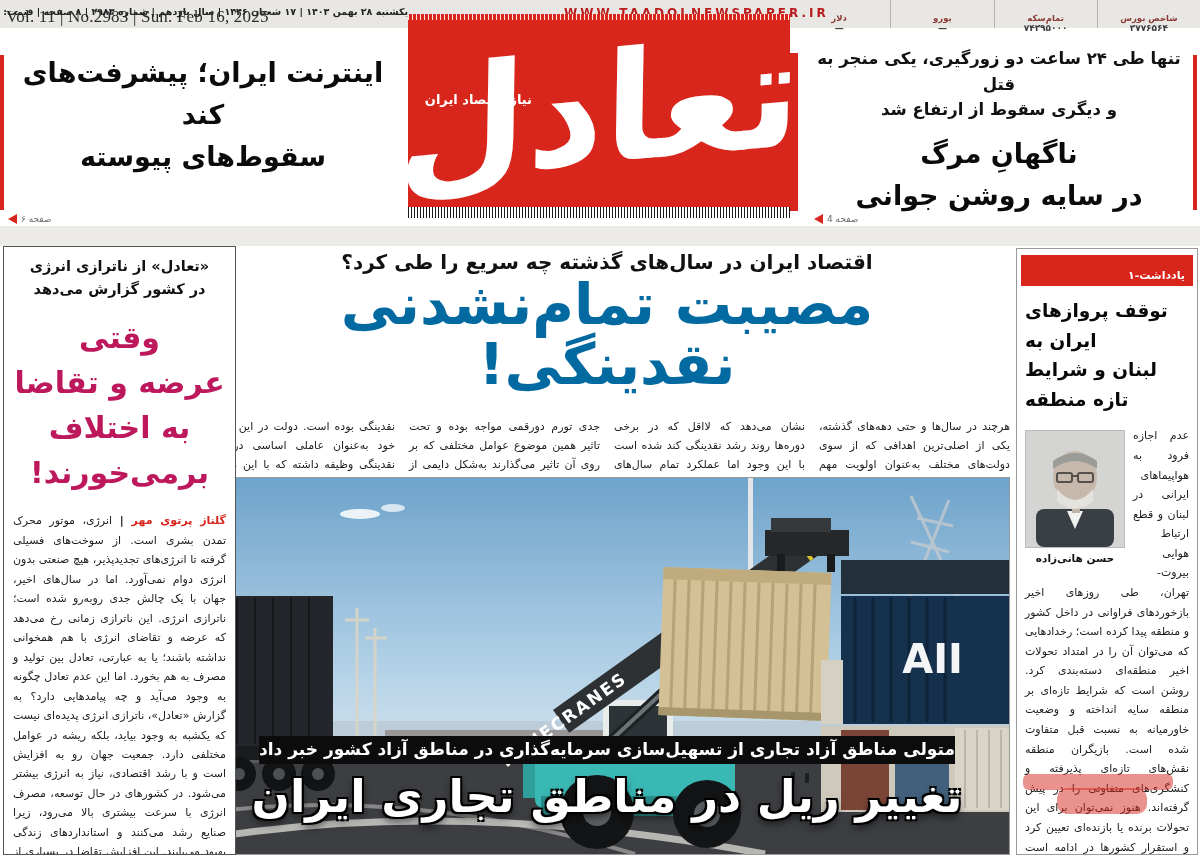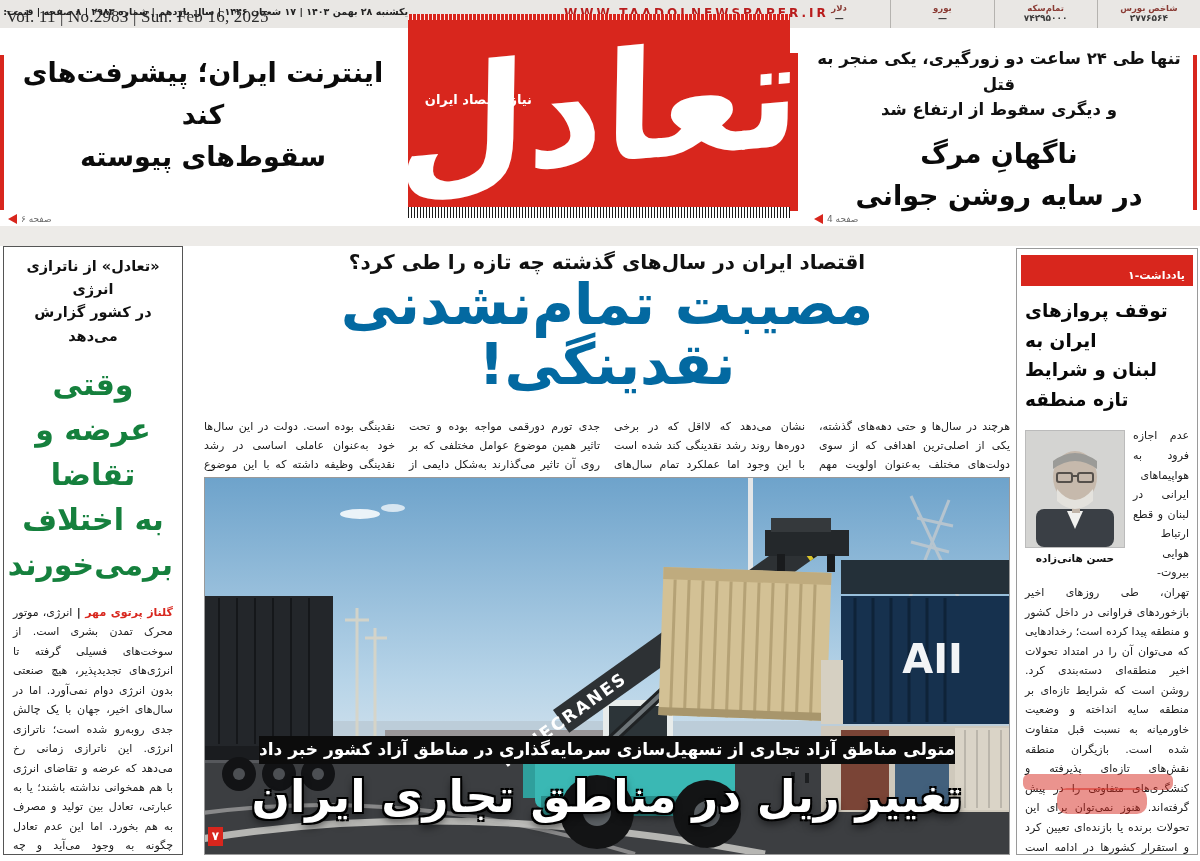--- a/index.html
+++ b/index.html
@@ -7,21 +7,21 @@
         font-family:"DejaVu Sans",sans-serif;direction:rtl;}
   
   .masthead{position:absolute;top:0;left:0;width:1200px;height:28px;background:#e9e7e4;direction:ltr;}
   .vol-info{position:absolute;left:6px;top:7px;font-family:"Liberation Serif",serif;
             font-size:17px;color:#2b2b2b;letter-spacing:.2px;}
   .date-info{position:absolute;left:172px;top:6px;width:236px;font-size:9.5px;color:#222;
              direction:rtl;text-align:right;font-weight:bold;white-space:nowrap;}
   .website{position:absolute;left:564px;top:6px;font-size:12px;font-weight:bold;color:#b91c1c;
            letter-spacing:3px;}
   .market{position:absolute;left:788px;top:0;width:412px;height:28px;display:flex;direction:rtl;}
-  .market-cell{flex:1;position:relative;text-align:center;padding-top:3px;border-left:1px solid #b5b3af;}
+  .market-cell{flex:1;position:relative;text-align:center;padding-top:13px;border-left:1px solid #b5b3af;}
   .market-cell:last-child{border-left:none;}
   .market-label{font-size:8.5px;color:#8a3b34;font-weight:bold;line-height:1.2;}
   .market-value{font-size:9px;color:#3a3a3a;font-weight:bold;line-height:1.3;}
   
   .nameplate{position:absolute;left:408px;top:14px;width:382px;height:204px;background:#d8261d;overflow:hidden;}
   .ticks-top{position:absolute;top:0;left:0;width:100%;height:6px;
              background:repeating-linear-gradient(90deg,rgba(255,255,255,.9) 0 1px,rgba(216,38,29,0) 1px 4px);}
   .ticks-bottom{position:absolute;bottom:0;left:0;width:100%;height:11px;background:#fff;
              background-image:repeating-linear-gradient(90deg,#1b1b1b 0 1px,transparent 1px 3px);}
   .logo-script{position:absolute;top:6px;left:0;width:100%;height:180px;display:flex;align-items:center;
@@ -55,25 +55,25 @@
   .photo-frame svg{display:block;}
   .photo-kicker-wrap{position:absolute;left:0;top:258px;width:100%;text-align:center;}
   .photo-kicker{display:inline-block;background:#0c0c0c;color:#fff;font-size:17px;font-weight:bold;
                 padding:3px 0 5px;}
   .photo-headline{position:absolute;left:0;top:292px;width:100%;text-align:center;color:#fff;
                   font-size:45px;font-weight:900;
                   text-shadow:-2px -2px 0 #000,2px -2px 0 #000,-2px 2px 0 #000,2px 2px 0 #000,0 4px 8px rgba(0,0,0,.7);}
   .photo-pagenum{position:absolute;left:3px;bottom:8px;width:15px;height:19px;background:#d8261d;color:#fff;
                  font-size:12px;font-weight:bold;text-align:center;line-height:19px;}
   
-  .left-box{position:absolute;left:3px;top:246px;width:180px;height:609px;border:1px solid #555;
+  .left-box{position:absolute;left:3px;top:246px;width:233px;height:609px;border:1px solid #555;
             box-sizing:border-box;padding:8px 9px;overflow:hidden;background:#fff;}
   .energy-kicker{text-align:center;font-size:14.5px;font-weight:bold;line-height:1.6;white-space:pre-line;color:#111;}
   .energy-headline{text-align:center;font-size:30px;font-weight:900;line-height:1.5;white-space:pre-line;
-                   color:#15803d;margin:14px 0 16px;}
+                   color:#be185d;margin:14px 0 16px;}
   .energy-body{font-size:11px;line-height:1.77;color:#1c1c1c;text-align:justify;}
   .byline{color:#d8261d;font-weight:bold;}
   .sep{color:#222;font-weight:bold;}
   
   .right-box{position:absolute;left:1016px;top:248px;width:182px;height:607px;border:1px solid #9a9a9a;
              box-sizing:border-box;padding:0 8px 6px;overflow:hidden;background:#fff;}
   .note-header{background:#d8261d;color:#fff;font-size:11px;font-weight:bold;text-align:right;
                padding:14px 8px 4px;margin:6px -4px 10px;}
   .note-headline{text-align:left;font-size:18.5px;font-weight:900;line-height:1.6;white-space:pre-line;
                  color:#080808;margin-bottom:12px;}
@@ -141,21 +141,21 @@
 در سایه روشن جوانی</div>
     <div class="page-ref" style="right:auto;left:8px;">
       <span class="ref-text">صفحه 4</span>
       <span class="tri"></span>
     </div>
   </div>
 
   <div class="gray-band"></div>
 
   <div class="lead">
-    <div class="lead-kicker">اقتصاد ایران در سال‌های گذشته چه تازه را طی کرد؟</div>
+    <div class="lead-kicker">اقتصاد ایران در سال‌های گذشته چه سریع را طی کرد؟</div>
     <div class="lead-headline">مصیبت تمام‌نشدنی نقدینگی!</div>
     <div class="lead-cols">
       <div class="lead-col">هرچند در سال‌ها و حتی دهه‌های گذشته، یکی از اصلی‌ترین اهدافی که از سوی دولت‌های مختلف به‌عنوان اولویت مهم اقتصادی کشور در نظر گرفته شده، مدیریت نقدینگی و کاهش سرعت رشد آن بوده و البته آمارها نیز</div>
       <div class="lead-col">نشان می‌دهد که لااقل که در برخی دوره‌ها روند رشد نقدینگی کند شده است با این وجود اما عملکرد تمام سال‌های گذشته احتمالا تحت تاثیر همین شاخص باقی مانده است. اقتصاد ایران در تمام دهه‌های گذشته با مشکل</div>
       <div class="lead-col">جدی تورم دورقمی مواجه بوده و تحت تاثیر همین موضوع عوامل مختلفی که بر روی آن تاثیر می‌گذارند به‌شکل دایمی از سوی کارشناسان اقتصادی مورد بررسی قرار گرفته است. یکی از اصلی‌ترین موضوعات تاثیرگذار در این حوزه، رشد</div>
       <div class="lead-col"><span>نقدینگی بوده است. دولت در این سال‌ها خود به‌عنوان عاملی اساسی در رشد نقدینگی وظیفه داشته که با این موضوع مقابله کند اما در نهایت هزینه‌های دولتی نیز خود به عاملی برای رشد نقدینگی بدل شده است. </span></div>
     </div>
   </div>
 
   <div class="photo-frame">

